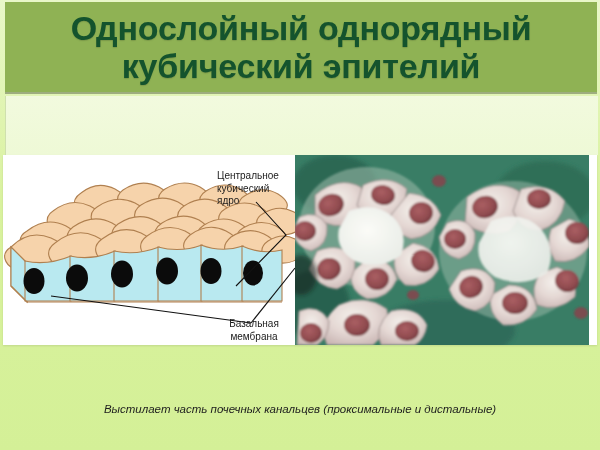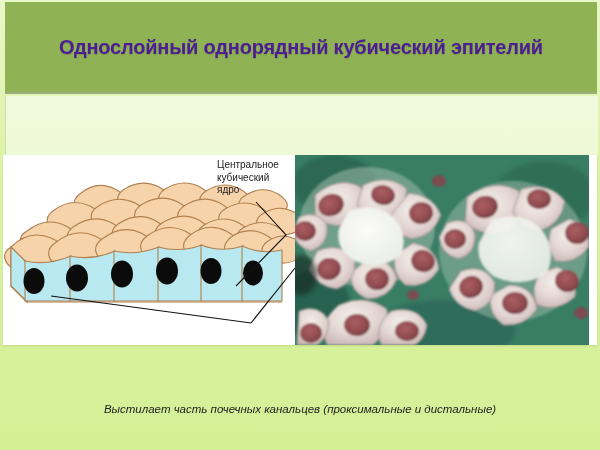--- a/index.html
+++ b/index.html
@@ -15,22 +15,22 @@
 
   
   #title-band{
     position:absolute;left:5px;top:2px;width:592px;height:92px;
     background:#8fb254;
     border-bottom:2px solid #9ead7f;
     box-sizing:border-box;
     display:flex;align-items:center;justify-content:center;
   }
   #title-text{
-    color:#4c1d95;
-    font-size:20px;
+    color:#14532d;
+    font-size:34px;
     font-weight:bold;
     line-height:1.12;
     text-align:center;
     letter-spacing:-0.2px;
     padding:0 14px;
     text-shadow:0 1px 1px rgba(90,110,55,.35);
   }
 
   
   #subtitle-strip{
@@ -52,20 +52,21 @@
   #diagram svg{display:block;}
 
   
   .diagram-label{
     position:absolute;
     font-family:"Liberation Sans", sans-serif;
     font-size:10px;
     color:#1a1a1a;
     line-height:12.5px;
     white-space:nowrap;
+    margin-top:11px;
   }
   #label-nucleus{left:214px;top:4px;text-align:left;}
   #label-basement{left:206px;top:152px;text-align:center;width:90px;}
 
   
   #micrograph{
     position:absolute;left:292px;top:0px;width:294px;height:190px;
     overflow:hidden;background:#2f6b58;
   }
   #micrograph svg{display:block;}
@@ -164,20 +165,24 @@
         </g>
       </svg>
     </div>
 
     <div id="label-nucleus" class="diagram-label">
       <div>Центральное</div>
       <div>кубический</div>
       <div>ядро</div>
     </div>
 
+    <div id="label-basement" class="diagram-label">
+      <div>Базальная</div>
+      <div>мембрана</div>
+    </div>
 
     <div id="micrograph">
       <svg width="294" height="190" viewBox="0 0 294 190" xmlns="http://www.w3.org/2000/svg">
         <defs>
           <radialGradient id="cellg" cx="45%" cy="38%" r="68%">
             <stop offset="0%" stop-color="#f4efea"></stop>
             <stop offset="55%" stop-color="#e3d6d2"></stop>
             <stop offset="100%" stop-color="#c9b4b2"></stop>
           </radialGradient>
           <radialGradient id="nucg" cx="42%" cy="38%" r="65%">

